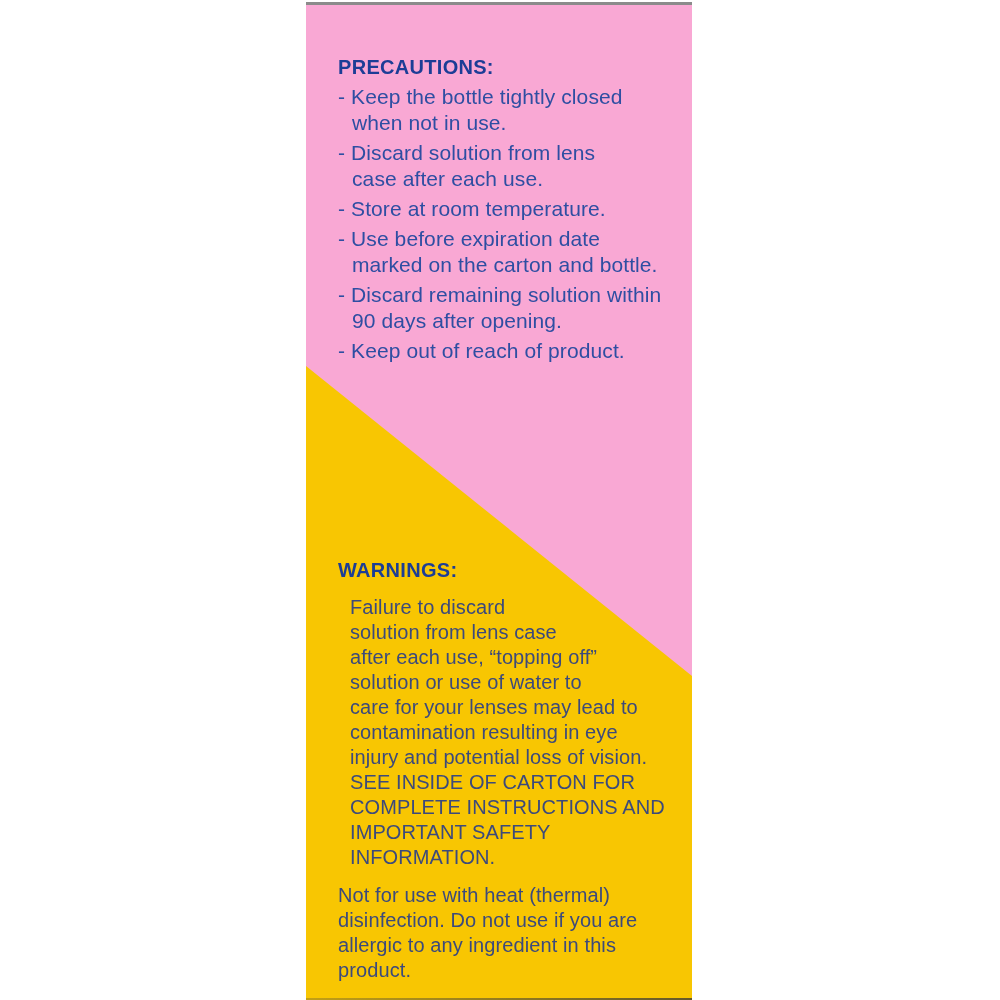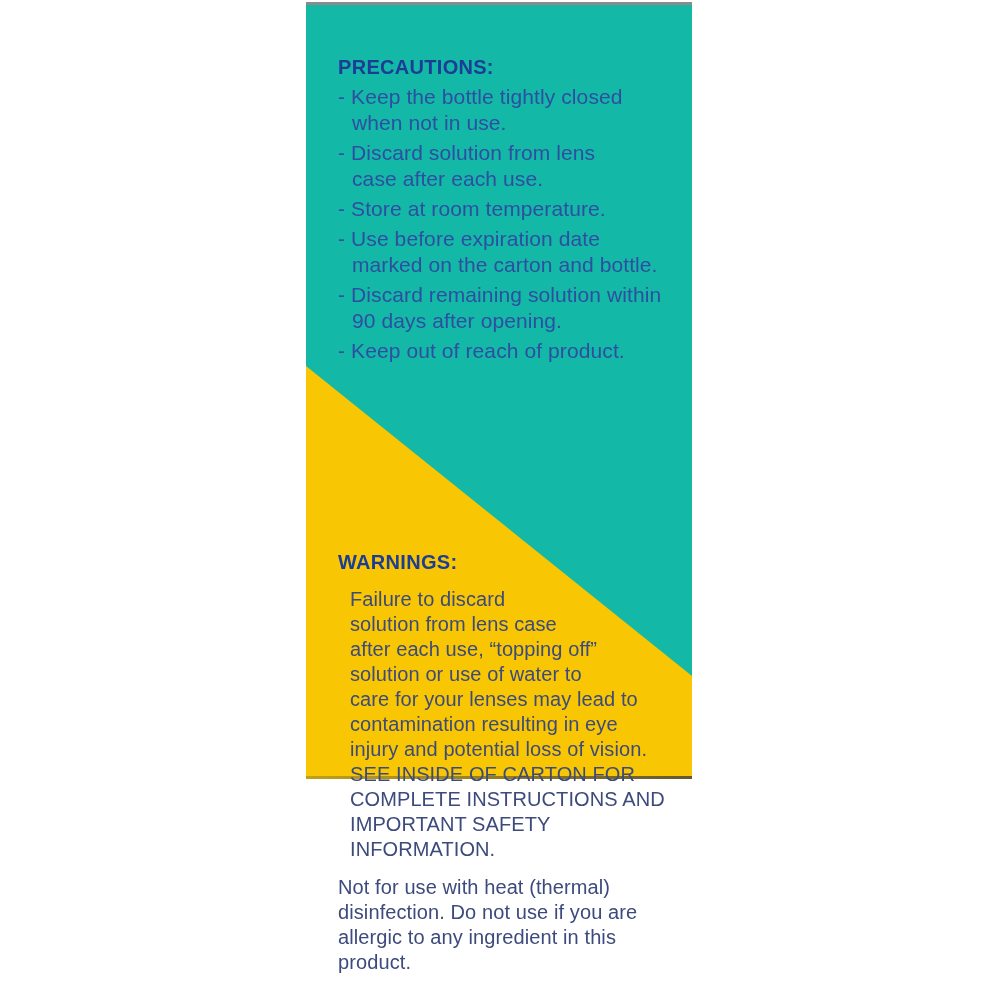--- a/index.html
+++ b/index.html
@@ -17,22 +17,22 @@
     height: 1000px;
     background: #ffffff;
     overflow: hidden;
   }
   
   .carton {
     position: absolute;
     left: 306px;
     top: 2px;
     width: 386px;
-    height: 777px;
-    background: #14b8a6;
+    height: 999px;
+    background: #f9a8d4;
   }
   .panel-top-edge {
     position: absolute;
     top: 0; left: 0; right: 0;
     height: 3px;
     background: #8b8b8b;
   }
   .yellow-wedge {
     position: absolute;
     top: 0; left: 0; right: 0; bottom: 0;
@@ -77,21 +77,21 @@
     width: 362px;
     color: #3c4a7c;
     font-size: 20px;
     line-height: 25px;
     letter-spacing: 0.1px;
   }
   .warnings .heading {
     font-size: 20px;
     font-weight: bold;
     color: #1c3d96;
-    margin: 8px 0 3px 0;
+    margin: 16px 0 3px 0;
     letter-spacing: 0.3px;
   }
   .wbody {
     margin: 12px;
     white-space: pre-line;
   }
   .wnote {
     margin: 13px 0 0 0;
     white-space: pre-line;
   }

